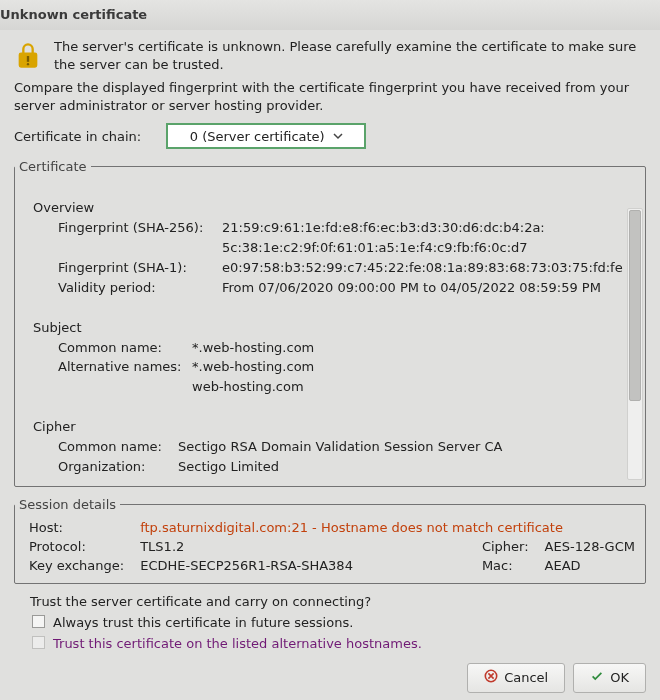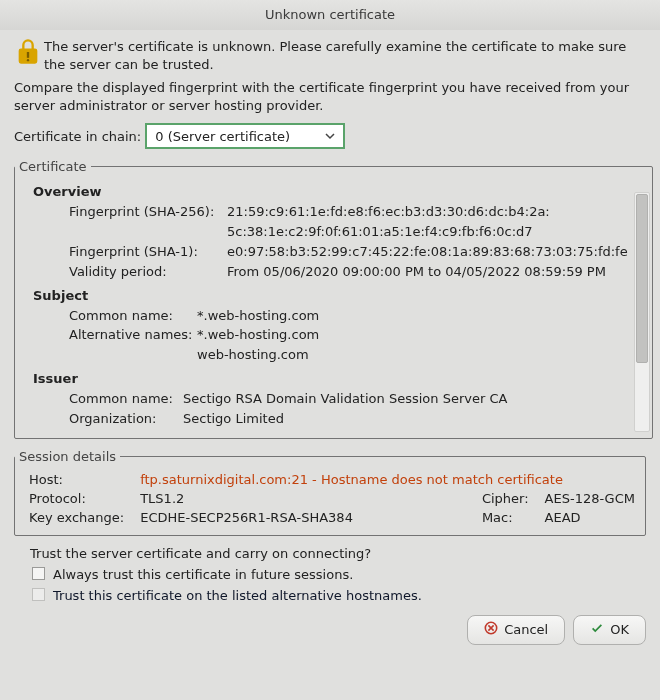--- a/index.html
+++ b/index.html
@@ -1,43 +1,43 @@
 <!DOCTYPE html>
 <html><head>
 <meta charset="utf-8">
 <style>
   html,body{margin:0;padding:0;width:660px;height:700px;background:#e0e0de;font-family:"DejaVu Sans","Segoe UI",Arial,sans-serif;font-size:13px;color:#222;overflow:hidden}
-  .titlebar{height:30px;line-height:30px;text-align:center;font-weight:normal;color:#3a3a3a;background:linear-gradient(#e4e4e2,#d6d6d4)}
+  .titlebar{height:30px;line-height:30px;font-weight:bold;color:#3a3a3a;background:linear-gradient(#e4e4e2,#d6d6d4)}
   .content{padding:8px 14px 0 14px}
-  .intro-row{display:flex;align-items:flex-start;gap:2px;margin-bottom:6px}
+  .intro-row{display:flex;align-items:flex-end;gap:12px;margin-bottom:6px}
   .lock-icon svg{width:28px;height:28px}
   .intro-text{flex:1;line-height:1.35}
   .para{margin-bottom:9px;line-height:1.35}
-  .chain-row{display:flex;align-items:center;gap:4px;margin:0 0 10px 0}
-  .select{display:inline-flex;align-items:center;justify-content:space-between;width:200px;height:26px;background:#fff;border:2px solid #5aa36a;padding:0 8px;box-sizing:border-box;cursor:pointer}
+  .chain-row{display:flex;align-items:center;gap:25px;margin:0 0 10px 0}
+  .select{display:inline-flex;align-items:center;justify-content:center;width:200px;height:26px;background:#fff;border:2px solid #5aa36a;padding:0 8px;box-sizing:border-box;cursor:pointer}
   .select .caret{margin-left:8px}
   fieldset{border:1px solid #737373;border-radius:2px;margin:0 0 10px 0;padding:4px 0 2px 0}
   legend{padding:0 4px;color:#444}
   .cert-body{position:relative;padding:0 12px 6px 18px}
   .scrollbar{position:absolute;right:2px;top:8px;bottom:4px;width:14px;background:#efefee;border:1px solid #d0d0ce;border-radius:2px}
   .scrollbar .thumb{position:absolute;left:1px;right:1px;top:1px;height:70%;background:#c2c2c0;border:1px solid #b0b0ae;border-radius:2px}
-  .sect-head{font-weight:bold;margin:6px 0 4px 0}
-  .kv{display:flex;gap:4px;margin:1px 12px;line-height:1.45}
+  .sect-head{font-weight:normal;margin:22px 0 4px 0}
+  .kv{display:flex;gap:10px;margin:1px 1px;line-height:1.45}
   .kv .k{white-space:nowrap}
   .ind1{padding-left:24px}
   .session-grid{display:grid;grid-template-columns:auto 1fr auto auto;column-gap:16px;row-gap:4px;padding:4px 10px 8px 14px}
   .session-grid .k{white-space:nowrap}
   .red{color:#c2410c}
   .trust-q{margin:4px 2px 6px 16px}
   .chk-row{display:flex;align-items:flex-start;gap:8px;margin:4px 0 6px 18px}
   .checkbox{width:13px;height:13px;border:1px solid #9a9a98;background:#f5f5f4;box-sizing:border-box}
-  .chk-row.disabled{color:#0f172a}
+  .chk-row.disabled{color:#701a75}
   .chk-row.disabled .checkbox{border-color:#c0c0be;background:#ececeb}
   .btnbar{display:flex;justify-content:flex-end;gap:8px;padding:6px 14px 10px 0}
-  .btn{display:inline-flex;align-items:center;gap:6px;height:28px;padding:0 16px;background:linear-gradient(#f7f7f6,#e5e5e3);border:1px solid #b0b0ae;border-radius:8px;cursor:pointer;font-size:13px;color:#222}
+  .btn{display:inline-flex;align-items:center;gap:6px;height:28px;padding:0 16px;background:linear-gradient(#f7f7f6,#e5e5e3);border:1px solid #b0b0ae;border-radius:3px;cursor:pointer;font-size:13px;color:#222}
   .btn svg{width:14px;height:14px}
   .caret svg{width:10px;height:10px}
 </style>
 </head>
 <body>
 
 <div class="titlebar">Unknown certificate</div>
 
 <div class="content">
 
@@ -82,41 +82,41 @@
         <div class="kv">
           <span class="k" style="width:154px;display:inline-block"></span>
           <span>5c:38:1e:c2:9f:0f:61:01:a5:1e:f4:c9:fb:f6:0c:d7</span>
         </div>
         <div class="kv">
           <span class="k" style="width:154px;display:inline-block">Fingerprint (SHA-1):</span>
           <span>e0:97:58:b3:52:99:c7:45:22:fe:08:1a:89:83:68:73:03:75:fd:fe</span>
         </div>
         <div class="kv">
           <span class="k" style="width:154px;display:inline-block">Validity period:</span>
-          <span>From 05/06/2020 09:00:00 PM to 04/05/2022 08:59:59 PM</span>
+          <span>From 07/06/2020 09:00:00 PM to 04/05/2022 08:59:59 PM</span>
         </div>
       </div>
 
       <div class="sect-head">Subject</div>
       <div class="ind1">
         <div class="kv">
           <span class="k" style="width:124px;display:inline-block">Common name:</span>
           <span>*.web-hosting.com</span>
         </div>
         <div class="kv">
           <span class="k" style="width:124px;display:inline-block">Alternative names:</span>
           <span>*.web-hosting.com</span>
         </div>
         <div class="kv">
           <span class="k" style="width:124px;display:inline-block"></span>
           <span>web-hosting.com</span>
         </div>
       </div>
 
-      <div class="sect-head">Issuer</div>
+      <div class="sect-head">Cipher</div>
       <div class="ind1">
         <div class="kv">
           <span class="k" style="width:110px;display:inline-block">Common name:</span>
           <span>Sectigo RSA Domain Validation Session Server CA</span>
         </div>
         <div class="kv">
           <span class="k" style="width:110px;display:inline-block">Organization:</span>
           <span>Sectigo Limited</span>
         </div>
       </div>

